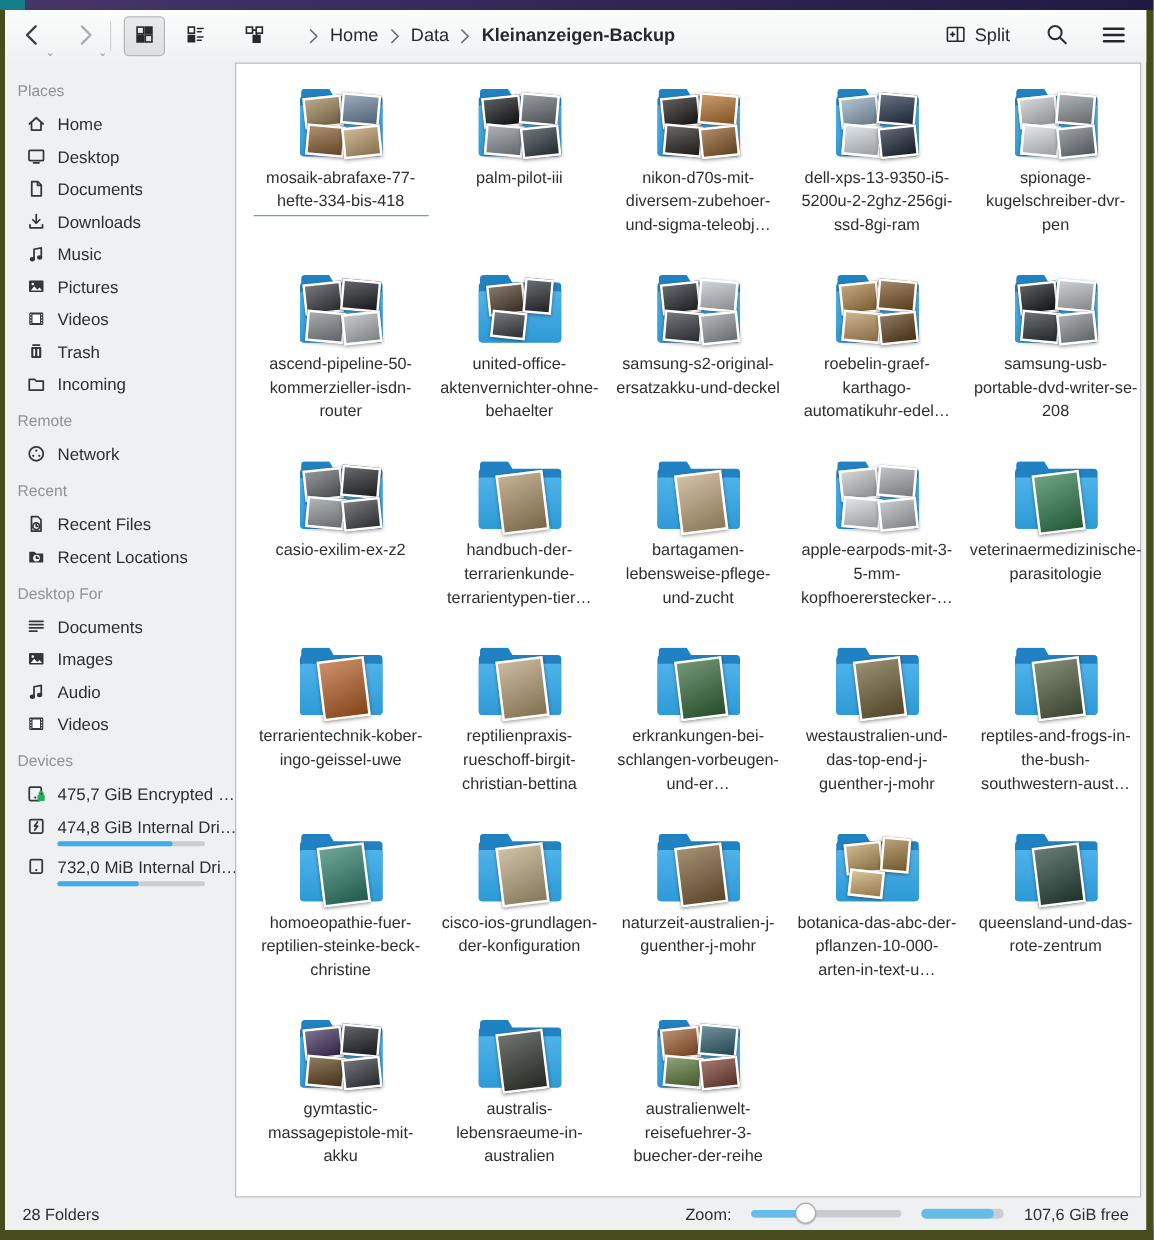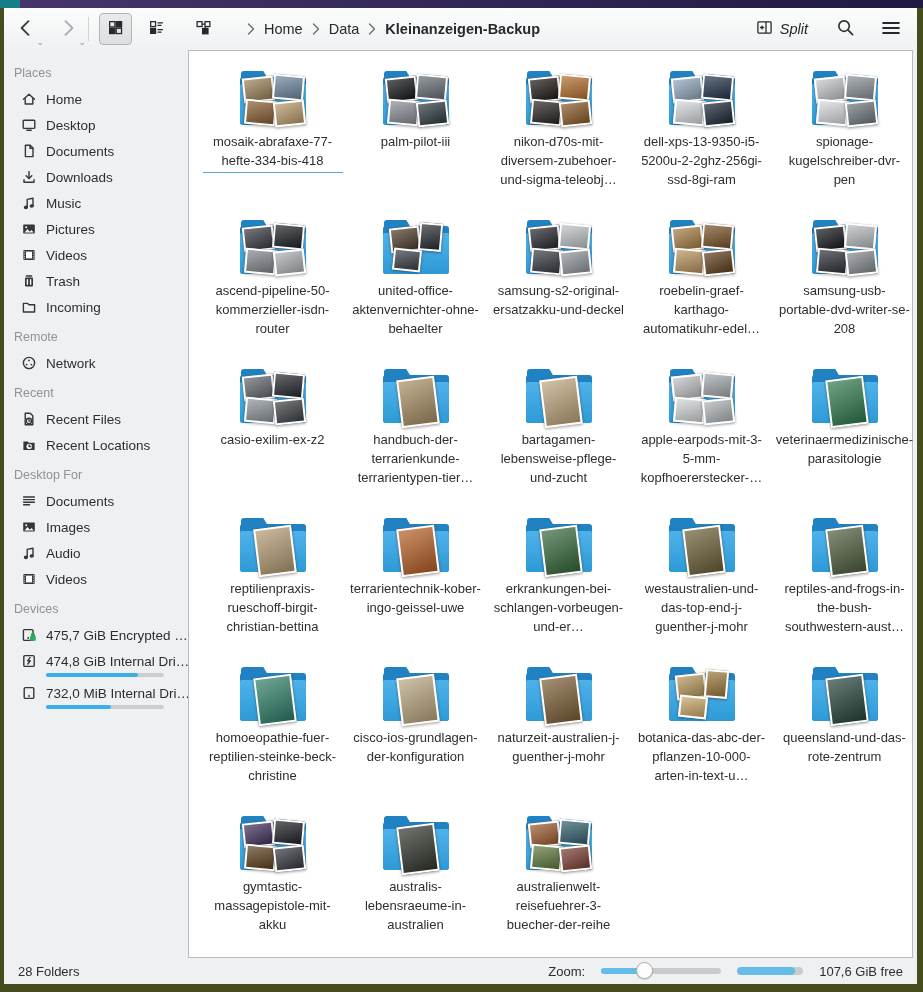--- a/index.html
+++ b/index.html
@@ -18,21 +18,21 @@
   .tbtn{background:none;border:none;padding:2px 4px;position:relative;display:flex;align-items:center;cursor:default;}
   .caret{position:absolute;right:-4px;bottom:-4px;font-size:9px;color:#8f9396;line-height:1;}
   .sep{width:1px;height:24px;background:#d2d4d6;margin:0 10px 0 6px;}
   .vmbtn{border:1px solid transparent;border-radius:4px;background:none;padding:5px 7px;margin-right:8px;display:flex;}
   .vmbtn.sel{background:linear-gradient(#e9eaeb,#dedfe0);border-color:#b2b6b9;}
   #breadcrumb{display:flex;align-items:center;margin-left:10px;font-size:14.5px;color:#26292c;}
   .bc-sep{margin:0 9px;display:flex;}
   .bc-item{cursor:default;}
   .bc-item.last{font-weight:bold;}
   .tb-right{margin-left:auto;display:flex;align-items:center;gap:18px;margin-right:12px;}
-  #split-btn{display:flex;align-items:center;gap:7px;background:none;border:none;font-size:14.5px;color:#26292c;font-style:italic;}
+  #split-btn{display:flex;align-items:center;gap:7px;background:none;border:none;font-size:14.5px;color:#26292c;}
 
   
   #sidebar{position:absolute;left:4px;top:50px;width:200px;bottom:34px;padding-top:6px;overflow:hidden;}
   .sec-title{color:#8f9396;font-size:12.5px;margin:10px 0 6px 10px;}
   .side-item{display:flex;align-items:center;height:26px;padding-left:17px;gap:9px;font-size:13.5px;cursor:default;}
   .side-item .ic{width:16px;height:16px;display:flex;flex:none;}
   .side-item .lbl{white-space:nowrap;overflow:hidden;}
   .usage{height:4px;width:118px;margin:-1px 0 3px 42px;background:#cbced0;border-radius:2px;}
   .usage i{display:block;height:100%;background:#3daee9;border-radius:2px;}
 
@@ -558,32 +558,32 @@
             <div class="front"></div>
             <div class="thumb" style="width: 34px; height: 44px; left: 16px; top: 9px; transform: rotate(-7deg); background-color: rgb(47, 122, 77);"></div>
           </div>
           <div class="flabel">veterinaermedizinische-parasitologie</div>
         </div>
         <div class="tile">
           <div class="folder">
             <div class="flap"></div>
             <div class="back"></div>
             <div class="front"></div>
+            <div class="thumb" style="width: 34px; height: 44px; left: 16px; top: 9px; transform: rotate(-7deg); background-color: rgb(182, 95, 38);"></div>
+          </div>
+          <div class="flabel">terrarientechnik-kober-ingo-geissel-uwe</div>
+        </div>
+        <div class="tile">
+          <div class="folder">
+            <div class="flap"></div>
+            <div class="back"></div>
+            <div class="front"></div>
             <div class="thumb" style="width: 34px; height: 44px; left: 16px; top: 9px; transform: rotate(-7deg); background-color: rgb(179, 155, 114);"></div>
           </div>
           <div class="flabel">reptilienpraxis-rueschoff-birgit-christian-bettina</div>
-        </div>
-        <div class="tile">
-          <div class="folder">
-            <div class="flap"></div>
-            <div class="back"></div>
-            <div class="front"></div>
-            <div class="thumb" style="width: 34px; height: 44px; left: 16px; top: 9px; transform: rotate(-7deg); background-color: rgb(182, 95, 38);"></div>
-          </div>
-          <div class="flabel">terrarientechnik-kober-ingo-geissel-uwe</div>
         </div>
         <div class="tile">
           <div class="folder">
             <div class="flap"></div>
             <div class="back"></div>
             <div class="front"></div>
             <div class="thumb" style="width: 34px; height: 44px; left: 16px; top: 9px; transform: rotate(-7deg); background-color: rgb(53, 105, 60);"></div>
           </div>
           <div class="flabel">erkrankungen-bei-schlangen-vorbeugen-und-er…</div>
         </div>

